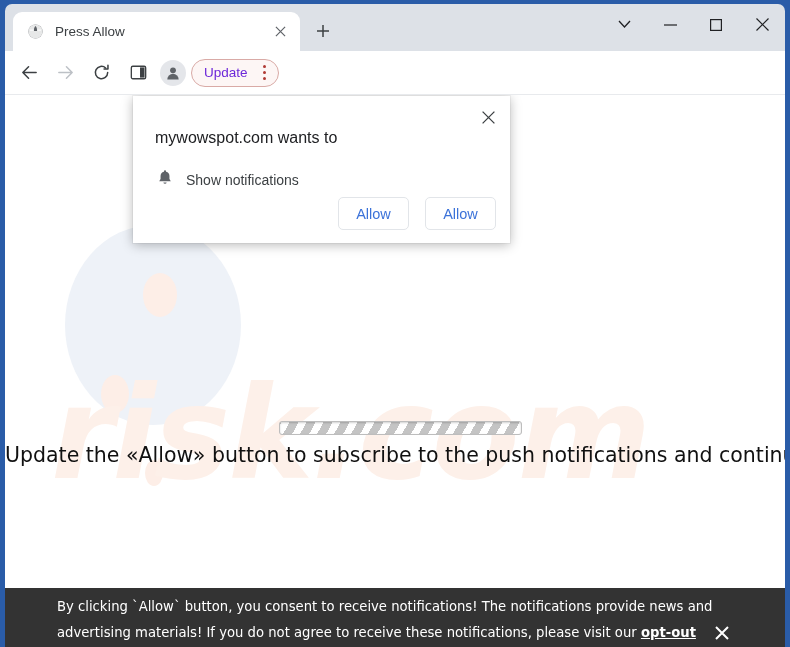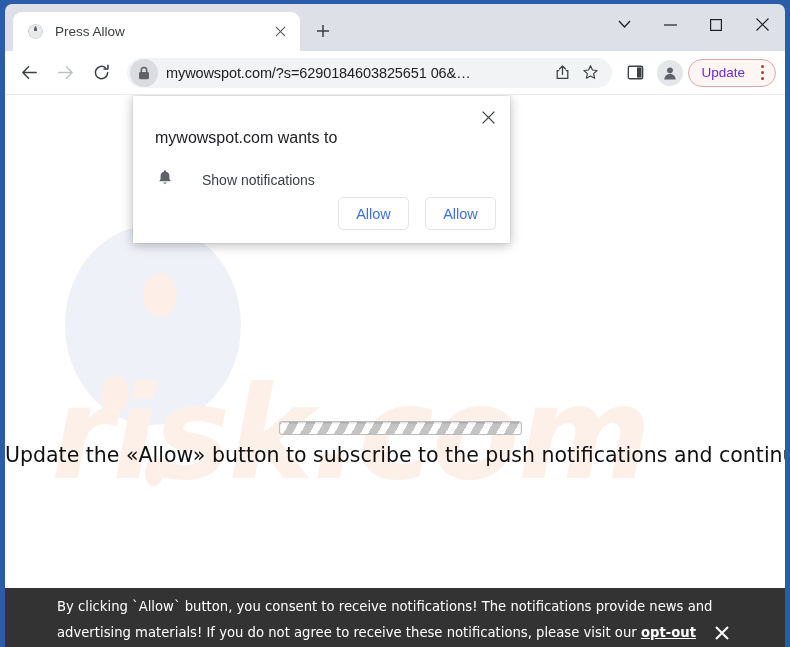--- a/index.html
+++ b/index.html
@@ -182,21 +182,21 @@
     width: 26px; height: 26px;
     display: flex; align-items: center; justify-content: center;
     border-radius: 50%;
   }
   .perm-title {
     position: absolute; top: 33px; left: 22px;
     font-size: 16px; color: #202124;
   }
   .perm-row {
     position: absolute; top: 73px; left: 24px;
-    display: flex; align-items: center; gap: 29px;
+    display: flex; align-items: center; gap: 13px;
   }
   .perm-row .lbl { font-size: 14px; color: #3c4043; }
   .perm-actions {
     position: absolute; bottom: 13px; right: 14px;
     display: flex; gap: 16px;
   }
   .perm-btn {
     min-width: 71px; height: 33px;
     border: 1px solid #e2e5e9;
     border-radius: 5px;
@@ -295,40 +295,20 @@
         <path d="M3 10h14M11 4l6 6-6 6" stroke="#bdc1c6" stroke-width="1.6" fill="none" stroke-linecap="round" stroke-linejoin="round"></path>
       </svg>
     </div>
     <div class="navbtn">
       <svg width="19" height="19" viewBox="0 0 20 20">
         <path d="M16.5 10a6.5 6.5 0 1 1-2.1-4.8" stroke="#3c4043" stroke-width="1.6" fill="none" stroke-linecap="round"></path>
         <path d="M16.8 2.3v4.1h-4.1" stroke="#3c4043" stroke-width="1.6" fill="none" stroke-linecap="round" stroke-linejoin="round"></path>
       </svg>
     </div>
 
-    <div class="omnibox">
-      <span class="lockwrap">
-        <svg width="12" height="14" viewBox="0 0 12 14">
-          <rect x="1" y="6" width="10" height="7.2" rx="1.4" fill="#5f6368"></rect>
-          <path d="M3.3 6V4.1a2.7 2.7 0 0 1 5.4 0V6" stroke="#5f6368" stroke-width="1.5" fill="none"></path>
-        </svg>
-      </span>
-      <span class="url">mywowspot.com/?s=6290184603825651 06&amp;…</span>
-      <span class="omnibtn">
-        <svg width="17" height="17" viewBox="0 0 18 18">
-          <path d="M5 7H3.4v8.2h11.2V7H13" stroke="#3c4043" stroke-width="1.3" fill="none" stroke-linecap="round"></path>
-          <path d="M9 11V2.3M5.8 5.3L9 2.1l3.2 3.2" stroke="#3c4043" stroke-width="1.3" fill="none" stroke-linecap="round" stroke-linejoin="round"></path>
-        </svg>
-      </span>
-      <span class="omnibtn">
-        <svg width="17" height="17" viewBox="0 0 18 18">
-          <path d="M9 1.8l2.1 4.6 4.9.5-3.7 3.3 1.1 4.9L9 12.6l-4.4 2.5 1.1-4.9L2 6.9l4.9-.5z" stroke="#3c4043" stroke-width="1.2" fill="none" stroke-linejoin="round"></path>
-        </svg>
-      </span>
-    </div>
 
     <div class="tbicon">
       <svg width="17" height="17" viewBox="0 0 18 18">
         <rect x="1.4" y="2.4" width="15.2" height="13.2" rx="1.6" stroke="#3c4043" stroke-width="1.4" fill="none"></rect>
         <rect x="10.6" y="3.6" width="4.8" height="10.8" fill="#3c4043"></rect>
       </svg>
     </div>
     <div class="avatar">
       <svg width="16" height="16" viewBox="0 0 18 18">
         <circle cx="9" cy="6" r="3.3" fill="#5f6368"></circle>

